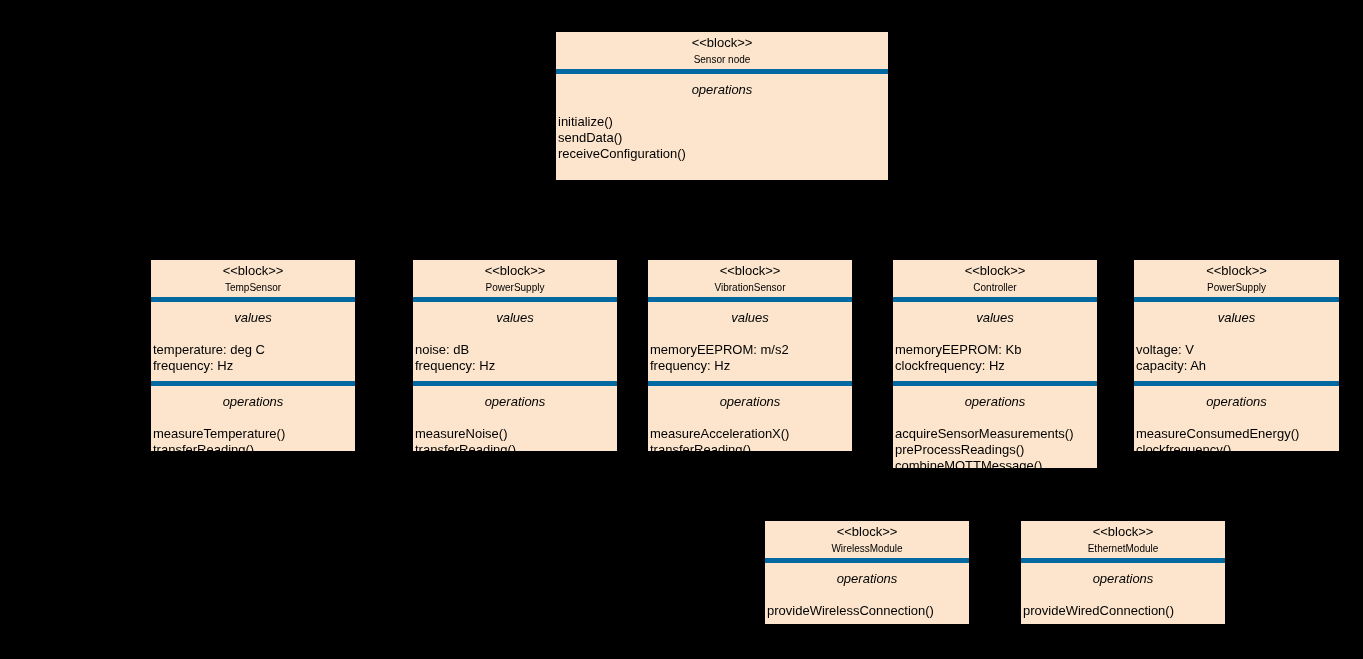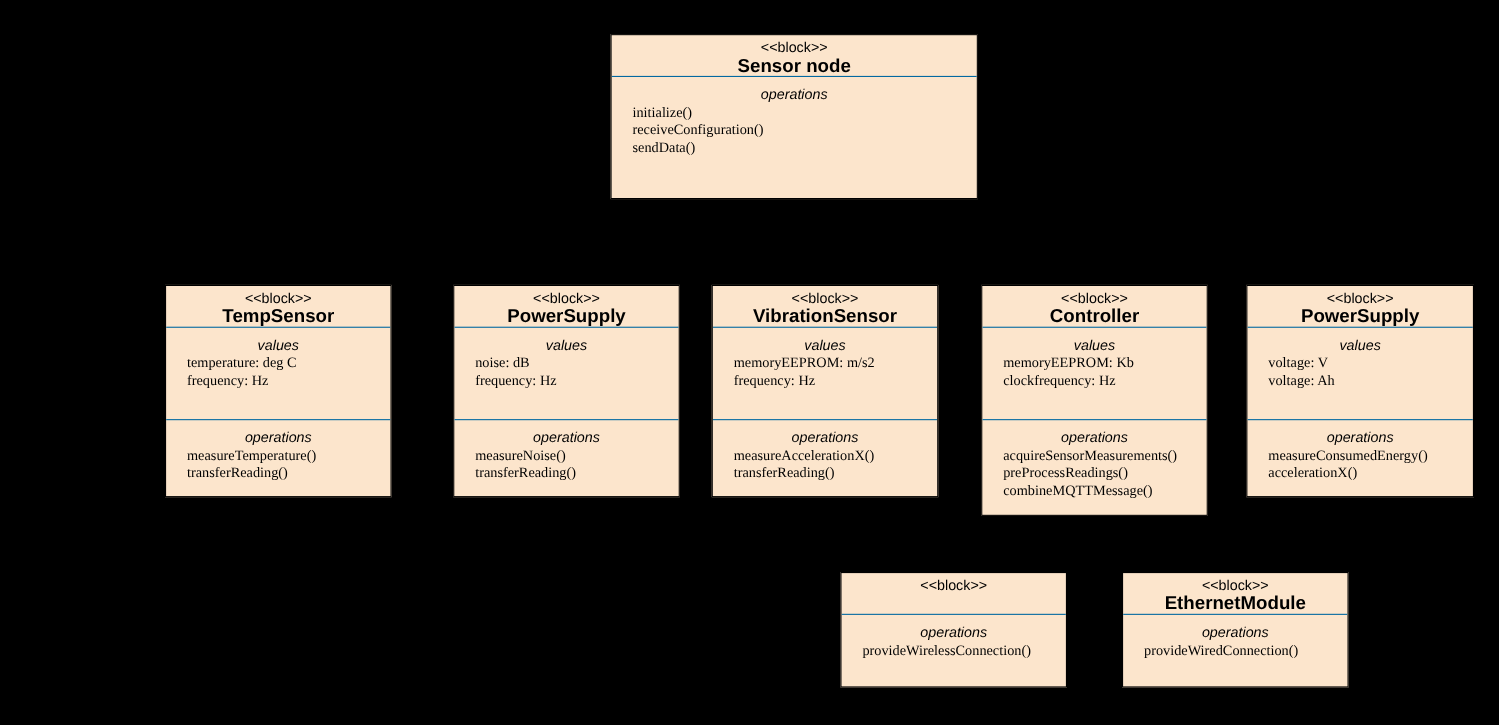--- a/index.html
+++ b/index.html
@@ -25,41 +25,41 @@
     box-sizing: border-box;
     height: 37px;
     padding-top: 3px;
     text-align: center;
   }
   .stereo {
     font-size: 13px;
     line-height: 16px;
   }
   .bname {
-    font-size: 17px;
+    font-size: 10px;
     line-height: 18px;
-    font-weight: bold;
+    font-weight: normal;
   }
   .comp {
     box-sizing: border-box;
-    border-top: 1px solid #0369a1;
+    border-top: 5px solid #0369a1;
     overflow: hidden;
   }
   .comp.values { height: 84px; }
   .comp.ops { flex: 1; }
   .clabel {
     padding-top: 8px;
     text-align: center;
     font-style: italic;
     font-size: 13px;
     line-height: 16px;
   }
   .items {
-    padding-left: 19px;
-    font-family: Liberation Serif, serif;
+    margin-top: 16px;
+    padding-left: 2px;
   }
   .item {
     font-size: 13px;
     line-height: 16px;
     white-space: nowrap;
   }
 </style>
 </head>
 <body>
 
@@ -67,22 +67,22 @@
 
   <div class="block" style="left:555px; top:31px; width:334px; height:150px">
     <div class="title">
       <div class="stereo">&lt;&lt;block&gt;&gt;</div>
       <div class="bname">Sensor node</div>
     </div>
     <div class="comp ops">
       <div class="clabel">operations</div>
       <div class="items">
           <div class="item">initialize()</div>
+          <div class="item">sendData()</div>
           <div class="item">receiveConfiguration()</div>
-          <div class="item">sendData()</div>
         </div>
     </div>
   </div>
 
   <div class="block" style="left:150px; top:259px; width:206px; height:193px">
     <div class="title">
       <div class="stereo">&lt;&lt;block&gt;&gt;</div>
       <div class="bname">TempSensor</div>
     </div>
     <div class="comp values">
@@ -167,35 +167,36 @@
 
   <div class="block" style="left:1133px; top:259px; width:207px; height:193px">
     <div class="title">
       <div class="stereo">&lt;&lt;block&gt;&gt;</div>
       <div class="bname">PowerSupply</div>
     </div>
     <div class="comp values">
       <div class="clabel">values</div>
       <div class="items">
           <div class="item">voltage: V</div>
-          <div class="item">voltage: Ah</div>
+          <div class="item">capacity: Ah</div>
         </div>
     </div>
     <div class="comp ops">
       <div class="clabel">operations</div>
       <div class="items">
           <div class="item">measureConsumedEnergy()</div>
-          <div class="item">accelerationX()</div>
+          <div class="item">clockfrequency()</div>
         </div>
     </div>
   </div>
 
   <div class="block" style="left:764px; top:520px; width:206px; height:105px">
     <div class="title">
       <div class="stereo">&lt;&lt;block&gt;&gt;</div>
+      <div class="bname">WirelessModule</div>
     </div>
     <div class="comp ops">
       <div class="clabel">operations</div>
       <div class="items">
           <div class="item">provideWirelessConnection()</div>
         </div>
     </div>
   </div>
 
   <div class="block" style="left:1020px; top:520px; width:206px; height:105px">

